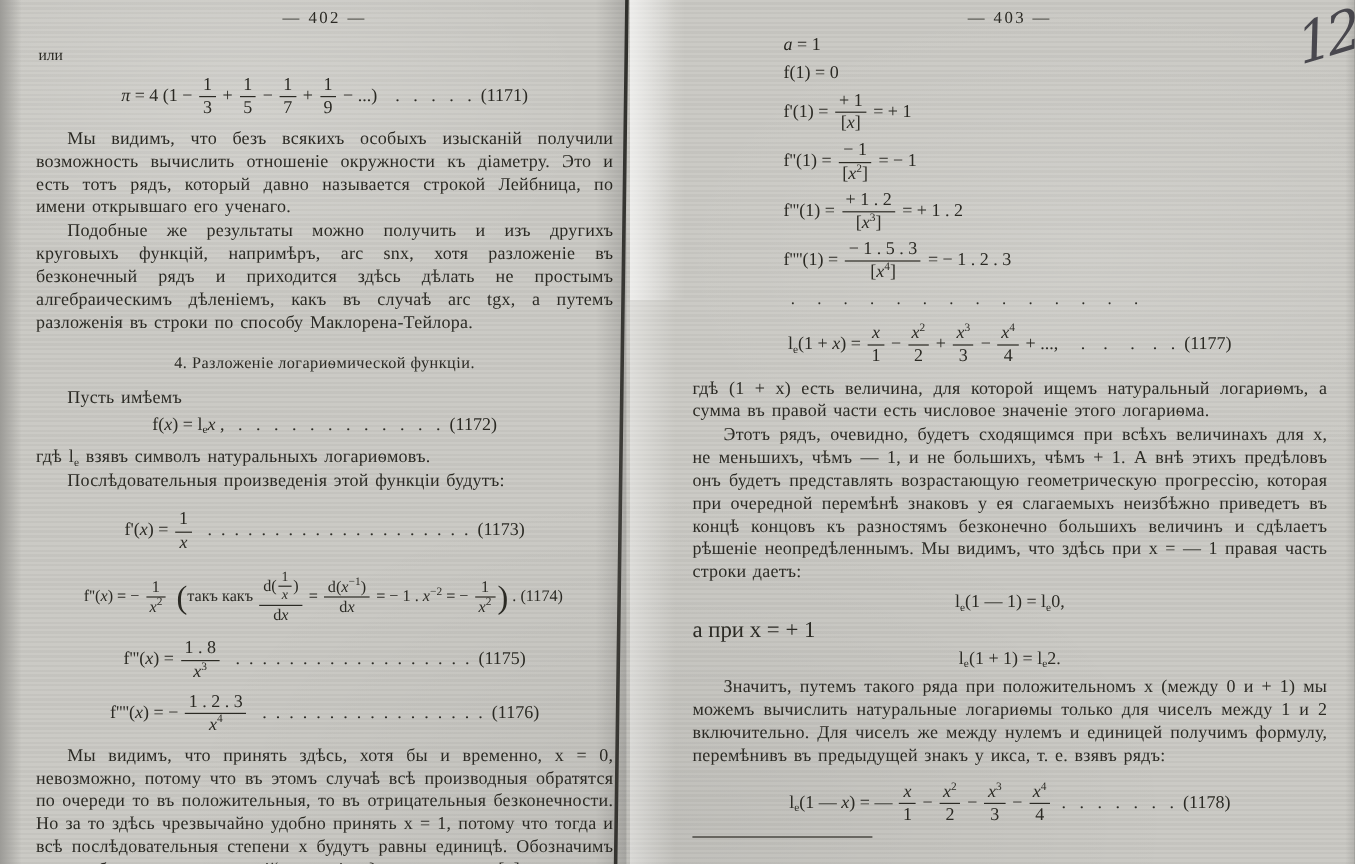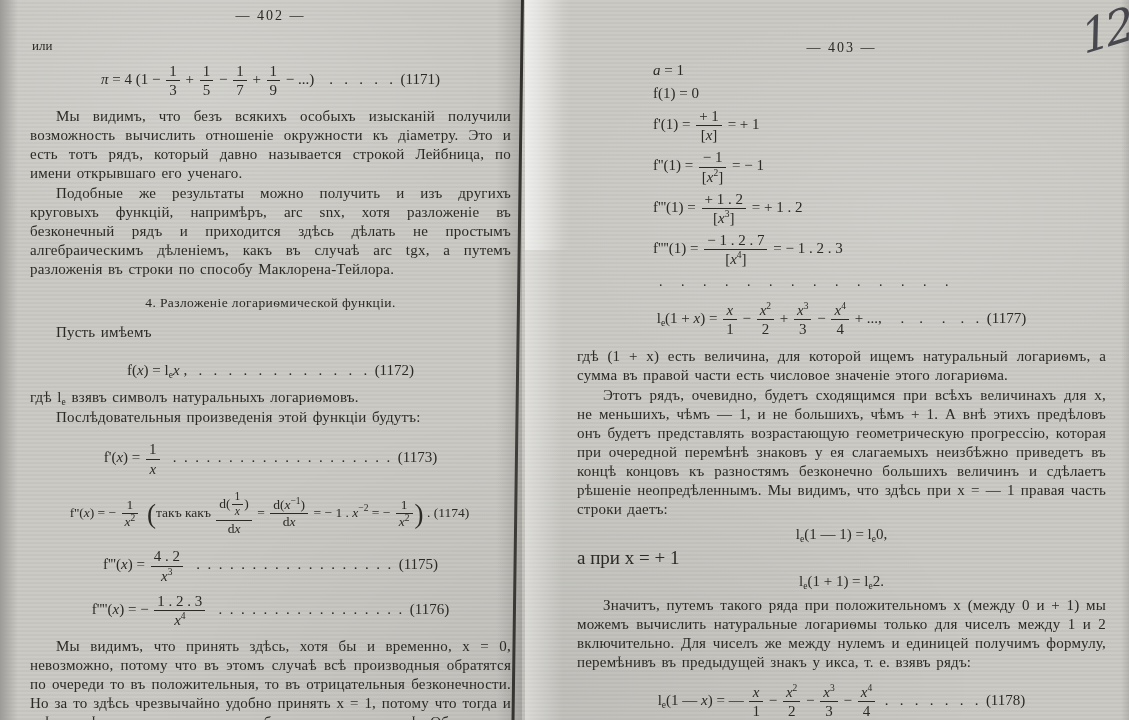--- a/index.html
+++ b/index.html
@@ -83,50 +83,50 @@
     <div class="pheader">— 402 —</div>
     <div class="lead">или</div>
 
     <div class="eqrow"><span class="it">π</span> = 4 (1 − <span class="frac"><span class="fn">1</span><span class="fd">3</span></span> + <span class="frac"><span class="fn">1</span><span class="fd">5</span></span> − <span class="frac"><span class="fn">1</span><span class="fd">7</span></span> + <span class="frac"><span class="fn">1</span><span class="fd">9</span></span> − ...)    .   .   .   .   .  (1171)</div>
 
     <p class="para">Мы видимъ, что безъ всякихъ особыхъ изысканій получили возможность вычислить отношеніе окружности къ діаметру. Это и есть тотъ рядъ, который давно называется строкой Лейбница, по имени открывшаго его ученаго.</p>
     <p class="para">Подобные же результаты можно получить и изъ другихъ круговыхъ функцій, напримѣръ, arc snx, хотя разложеніе въ безконечный рядъ и приходится здѣсь дѣлать не простымъ алгебраическимъ дѣленіемъ, какъ въ случаѣ arc tgx, а путемъ разложенія въ строки по способу Маклорена-Тейлора.</p>
 
     <div class="sheading">4. Разложеніе логариѳмической функціи.</div>
 
-    <p class="para" style="margin-bottom:20px;">Пусть имѣемъ</p>
+    <p class="para" style="margin-bottom:4px;">Пусть имѣемъ</p>
 
     <div class="eqrow" style="margin-top:2px;">f(<span class="it">x</span>) = l<sub>e</sub><span class="it">x</span> ,   .   .   .   .   .   .   .   .   .   .   .   .  (1172)</div>
 
     <p class="para noind"><span>гдѣ l</span><sub>e</sub><span> взявъ символъ натуральныхъ логариѳмовъ.</span></p>
     <p class="para">Послѣдовательныя произведенія этой функціи будутъ:</p>
 
     <div class="eqrow" style="margin-top:14px;">f'(<span class="it">x</span>) = <span class="frac"><span class="fn">1</span><span class="fd"><span class="it">x</span></span></span>   .  .  .  .  .  .  .  .  .  .  .  .  .  .  .  .  .  .  .  .  (1173)</div>
     <div class="eqrow eq-small" style="margin:14px 0 12px -2px;">f''(<span class="it">x</span>) = − <span class="frac"><span class="fn">1</span><span class="fd"><span class="it">x</span><sup>2</sup></span></span>  <span class="big">(</span>такъ какъ <span class="frac"><span class="fn">d(<span class="frac"><span class="fn">1</span><span class="fd"><span class="it">x</span></span></span>)</span><span class="fd">d<span class="it">x</span></span></span> = <span class="frac"><span class="fn">d(<span class="it">x</span><sup>−1</sup>)</span><span class="fd">d<span class="it">x</span></span></span> = − 1 . <span class="it">x</span><sup>−2</sup> = − <span class="frac"><span class="fn">1</span><span class="fd"><span class="it">x</span><sup>2</sup></span></span><span class="big">)</span> . (1174)</div>
-    <div class="eqrow">f'''(<span class="it">x</span>) = <span class="frac"><span class="fn">4 . 2</span><span class="fd"><span class="it">x</span><sup>3</sup></span></span>   .  .  .  .  .  .  .  .  .  .  .  .  .  .  .  .  .  .  (1175)</div>
+    <div class="eqrow">f'''(<span class="it">x</span>) = <span class="frac"><span class="fn">1 . 8</span><span class="fd"><span class="it">x</span><sup>3</sup></span></span>   .  .  .  .  .  .  .  .  .  .  .  .  .  .  .  .  .  .  (1175)</div>
     <div class="eqrow">f''''(<span class="it">x</span>) = − <span class="frac"><span class="fn">1 . 2 . 3</span><span class="fd"><span class="it">x</span><sup>4</sup></span></span>   .  .  .  .  .  .  .  .  .  .  .  .  .  .  .  .  .  (1176)</div>
 
     <p class="para" style="margin-top:8px;"><span>Мы видимъ, что принять здѣсь, хотя бы и временно, x = 0, невозможно, потому что въ этомъ случаѣ всѣ производныя обратятся по очереди то въ положительныя, то въ отрицательныя безконечности. Но за то здѣсь чрезвычайно удобно принять x = 1, потому что тогда и всѣ послѣдовательныя степени x будутъ равны единицѣ. Обозначимъ для удобства </span><span class="it">иксъ, принявшій значеніе единицы</span><span>, черезъ [x], а также и черезъ (1). Точно также и постоянную прибавку a въ формулѣ (1162) Маклорена-Тейлора примемъ = 1, тогда найдемъ:</span></p>
   </div>
 
   <div class="gutter-shadow"></div>
   <div class="gutter-line"></div>
   <div class="gutter-light"></div>
   <div class="gutter-light2"></div>
 
   <div class="page page-right">
-    <div class="pheader" style="margin-bottom:6px;margin-top:32px;">— 403 —</div>
+    <div class="pheader" style="margin-bottom:6px;">— 403 —</div>
 
     <div class="deriv-list">
       <div class="eqline"><span class="it">a</span> = 1</div>
       <div class="eqline">f(1) = 0</div>
       <div class="eqline">f'(1) = <span class="frac"><span class="fn">+ 1</span><span class="fd">[<span class="it">x</span>]</span></span> = + 1</div>
       <div class="eqline">f''(1) = <span class="frac"><span class="fn">− 1</span><span class="fd">[<span class="it">x</span><sup>2</sup>]</span></span> = − 1</div>
       <div class="eqline">f'''(1) = <span class="frac"><span class="fn">+ 1 . 2</span><span class="fd">[<span class="it">x</span><sup>3</sup>]</span></span> = + 1 . 2</div>
-      <div class="eqline">f''''(1) = <span class="frac"><span class="fn">− 1 . 2 . 7</span><span class="fd">[<span class="it">x</span><sup>4</sup>]</span></span> = − 1 . 2 . 3</div>
+      <div class="eqline">f''''(1) = <span class="frac"><span class="fn">− 1 . 5 . 3</span><span class="fd">[<span class="it">x</span><sup>4</sup>]</span></span> = − 1 . 2 . 3</div>
       <div class="dotsrow">.   .   .   .   .   .   .   .   .   .   .   .   .   .</div>
     </div>
 
 
     <div class="eqrow" style="margin:12px 0 10px 0;">l<sub>e</sub>(1 + <span class="it">x</span>) = <span class="frac"><span class="fn"><span class="it">x</span></span><span class="fd">1</span></span> − <span class="frac"><span class="fn"><span class="it">x</span><sup>2</sup></span><span class="fd">2</span></span> + <span class="frac"><span class="fn"><span class="it">x</span><sup>3</sup></span><span class="fd">3</span></span> − <span class="frac"><span class="fn"><span class="it">x</span><sup>4</sup></span><span class="fd">4</span></span> + ...,     .    .     .    .   .  (1177)</div>
 
     <p class="para noind">гдѣ (1 + x) есть величина, для которой ищемъ натуральный логариѳмъ, а сумма въ правой части есть числовое значеніе этого логариѳма.</p>
     <p class="para">Этотъ рядъ, очевидно, будетъ сходящимся при всѣхъ величинахъ для x, не меньшихъ, чѣмъ — 1, и не большихъ, чѣмъ + 1. А внѣ этихъ предѣловъ онъ будетъ представлять возрастающую геометрическую прогрессію, которая при очередной перемѣнѣ знаковъ у ея слагаемыхъ неизбѣжно приведетъ въ концѣ концовъ къ разностямъ безконечно большихъ величинъ и сдѣлаетъ рѣшеніе неопредѣленнымъ.  Мы видимъ, что здѣсь при x = — 1 правая часть строки даетъ:</p>
 
     <div class="eqcenter" style="margin-top:7px;">l<sub>e</sub>(1 — 1) = l<sub>e</sub>0,</div>

